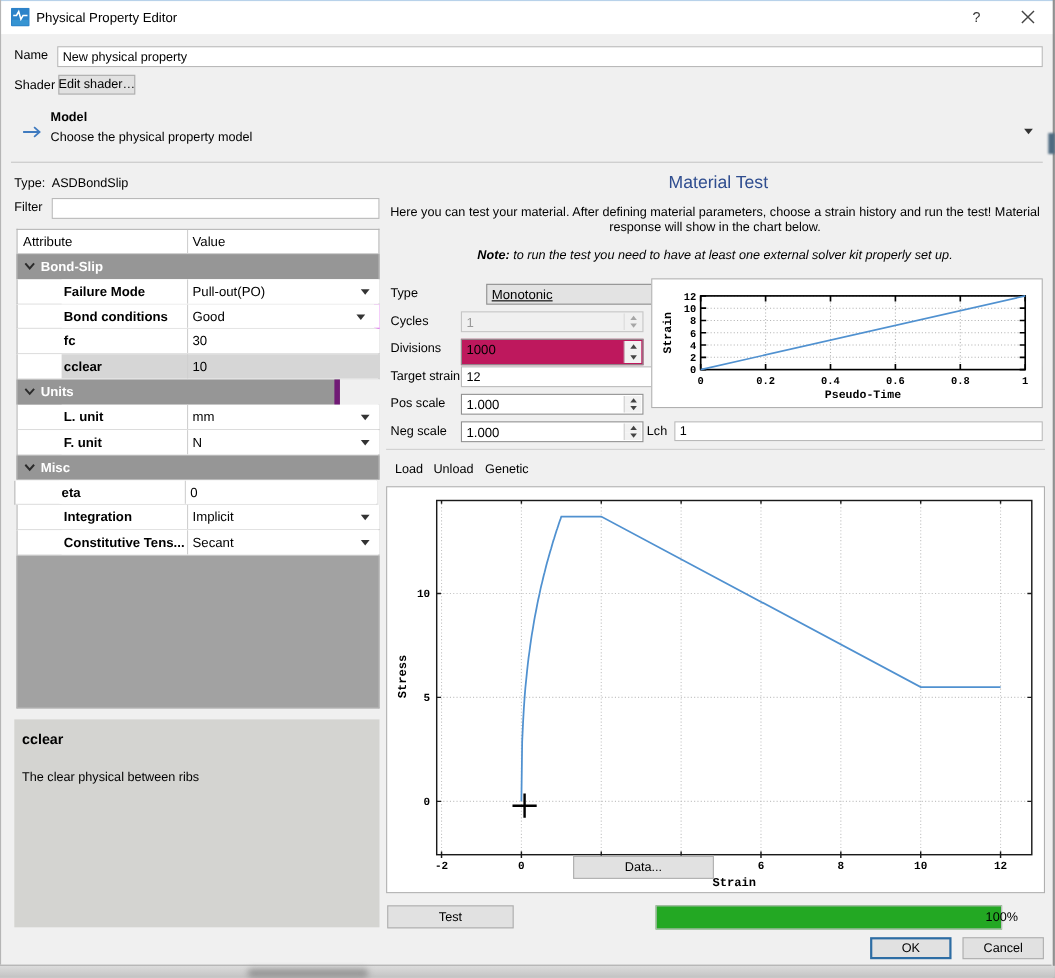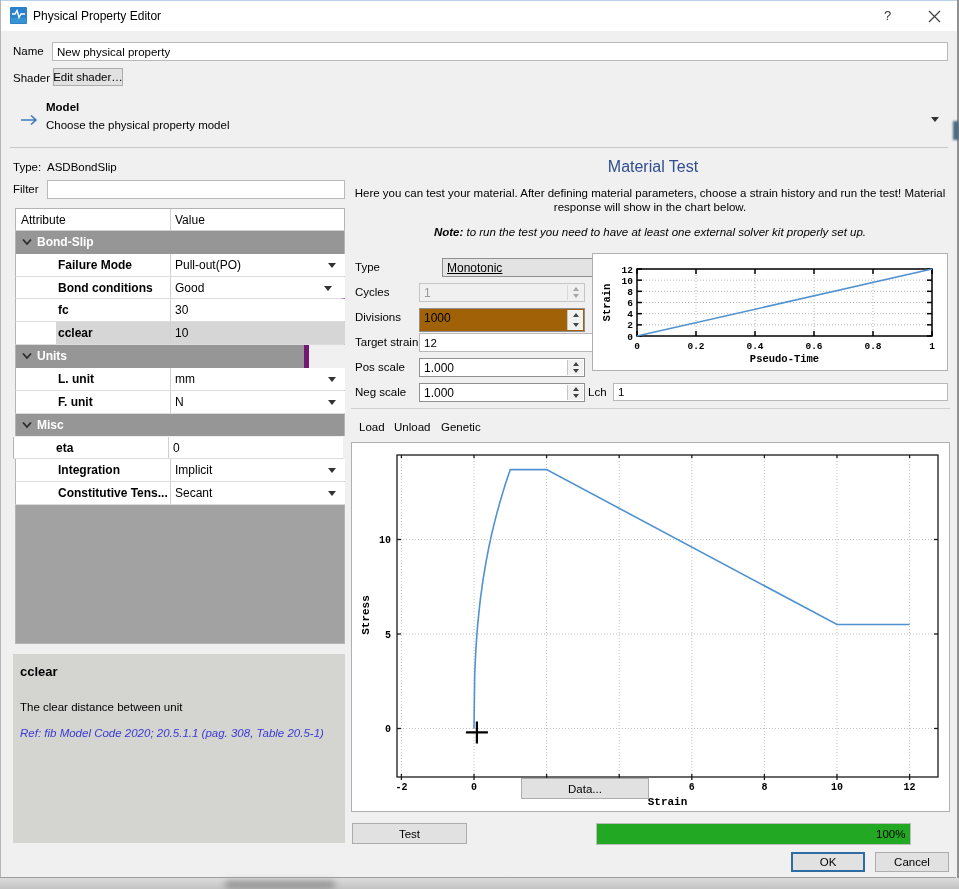--- a/index.html
+++ b/index.html
@@ -148,42 +148,41 @@
         <span style="position:absolute;left:42px;top:4px;font-size:12px;font-weight:bold;">Constitutive Tens...</span>
         <span style="position:absolute;left:154px;top:0;width:1px;height:100%;background:#d0d0d0;"></span>
         <span style="position:absolute;left:159px;top:4px;font-size:12px;">Secant</span>
         <span class="caret" style="position:absolute;right:8px;top:9px;"></span>
     </div>
   </div>
 
 <div class="abs" style="left:15px;top:505px;width:330px;height:139px;background:#a2a2a2;border:1px solid #b4b4b4;border-top:none;"></div>
 <div class="abs" style="left:13px;top:654px;width:332px;height:189px;background:#d4d4d1;">
   <div style="position:absolute;left:7px;top:10px;font-size:13px;font-weight:bold;">cclear</div>
-  <div style="position:absolute;left:7px;top:47px;font-size:11.5px;">The clear distance between unit</div>
-  <div style="position:absolute;left:7px;top:73px;font-size:11.5px;font-style:italic;color:#3a3ad6;">Ref: fib Model Code 2020; 20.5.1.1 (pag. 308, Table 20.5-1)</div>
+  <div style="position:absolute;left:7px;top:47px;font-size:11.5px;">The clear physical between ribs</div>
 </div>
 
 <div class="abs" style="left:356px;top:158px;width:594px;text-align:center;font-size:16px;color:#2f4d8f;">Material Test</div>
 <div class="abs" style="left:340px;top:187px;width:620px;text-align:center;font-size:11.5px;line-height:13.5px;">Here you can test your material. After defining material parameters, choose a strain history and run the test! Material<br>response will show in the chart below.</div>
 <div class="abs" style="left:340px;top:226px;width:620px;text-align:center;font-size:11.5px;font-style:italic;"><b>Note:</b> to run the test you need to have at least one external solver kit properly set up.</div>
 
 <div id="form">
     <div class="abs lbl" style="left:355px;top:261px;">Type</div>
     <div class="abs" style="left:442px;top:258px;width:166px;height:19px;background:#e3e3e3;border:1px solid #8f8f8f;font-size:12px;padding:2px 4px;text-decoration:underline;">Monotonic
         <svg style="position:absolute;right:5px;top:6px;" width="9" height="6">
         <path d="M1,1 L4.5,4.5 L8,1" stroke="#555" stroke-width="1.4" fill="none"></path>
       </svg></div>
     <div class="abs lbl" style="left:355px;top:286px;">Cycles</div>
     <div class="abs" style="left:419px;top:283px;width:166px;height:19px;background:#f0f0f0;border:1px solid #c5c5c5;font-size:12px;padding:2px 4px;color:#9a9a9a;">1
         <span class="spin dis" style="background:#f0f0f0;">
         <div class="u" style="background:#f0f0f0;"></div>
         <div class="d" style="background:#f0f0f0;"></div>
       </span></div>
     <div class="abs lbl" style="left:355px;top:311px;">Divisions</div>
-    <div class="abs" style="left:419px;top:308px;width:166px;height:24px;background:#a16207;border:1px solid #8f8f8f;font-size:12px;padding:2px 4px;">1000
+    <div class="abs" style="left:419px;top:308px;width:166px;height:24px;background:#be185d;border:1px solid #8f8f8f;font-size:12px;padding:2px 4px;">1000
         <span class="spin">
         <div class="u"></div>
         <div class="d"></div>
       </span></div>
     <div class="abs lbl" style="left:355px;top:336px;">Target strain</div>
     <div class="abs inp" style="left:419px;top:333px;width:529px;height:19px;">12</div>
     <div class="abs lbl" style="left:355px;top:361px;">Pos scale</div>
     <div class="abs" style="left:419px;top:358px;width:166px;height:19px;background:#fff;border:1px solid #8f8f8f;font-size:12px;padding:2px 4px;">1.000
         <span class="spin">
         <div class="u"></div>
@@ -312,21 +311,21 @@
         <text x="39" y="194.5" font-family="Liberation Mono, monospace" font-weight="bold" font-size="10" text-anchor="end">5</text>
         <text x="39" y="100" font-family="Liberation Mono, monospace" font-weight="bold" font-size="10" text-anchor="end">10</text>
         <text x="315.5" y="362" font-family="Liberation Mono, monospace" font-weight="bold" font-size="11" text-anchor="middle">Strain</text>
         <text x="17" y="172" font-family="Liberation Mono, monospace" font-weight="bold" font-size="11" text-anchor="middle" transform="rotate(-90 17 172)">Stress</text>
       </svg></div>
   </div>
 
 <div class="abs btn" style="left:352px;top:823px;width:115px;height:21px;">Test</div>
 <div class="abs btn" style="left:473px;top:778px;width:128px;height:21px;margin-left:48px;">Data...</div>
 <div class="abs" style="left:596px;top:823px;width:315px;height:22px;background:#23a823;border:1px solid #bcbcbc;"></div>
-<div class="abs lbl" style="left:876px;top:828px;">100%</div>
+<div class="abs lbl" style="left:896px;top:828px;">100%</div>
 <div class="abs btn" style="left:791px;top:852px;width:74px;height:20px;border:2px solid #2d6da4;">OK</div>
 <div class="abs btn" style="left:875px;top:852px;width:74px;height:20px;">Cancel</div>
 
 <div class="abs" style="left:957px;top:0;width:2px;height:889px;background:#909090;"></div>
 <div class="abs" style="left:953px;top:121px;width:6px;height:19px;background:#4e6a80;filter:blur(1px);"></div>
 <div class="abs" style="left:0;top:877px;width:956px;height:1px;background:#9e9e9e;"></div>
 <div class="abs" style="left:0;top:878px;width:959px;height:11px;background:linear-gradient(#dcdcdc,#c2c2c2);"></div>
 <div class="abs" style="left:225px;top:881px;width:110px;height:8px;background:#949494;border-radius:4px;filter:blur(3px);"></div>
 <div class="abs" style="left:0;top:0;width:1px;height:877px;background:#b5b5b5;"></div>
 

